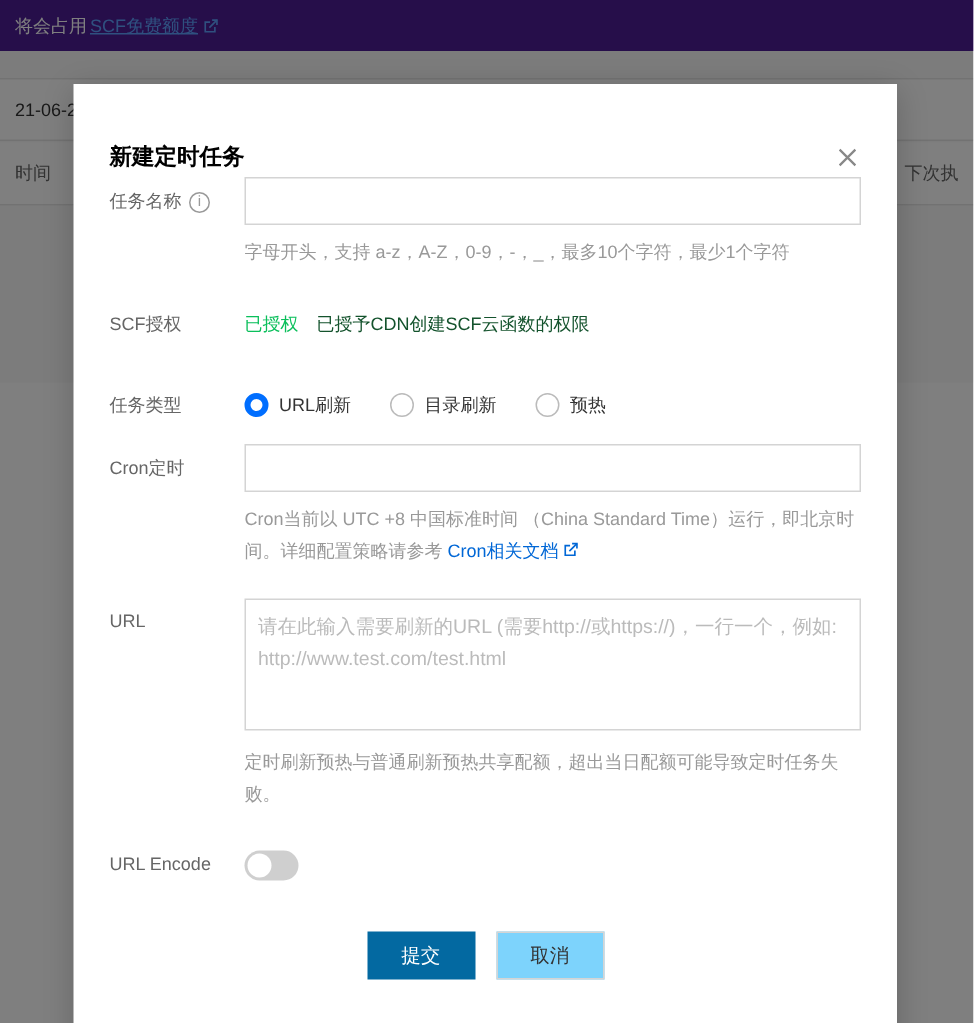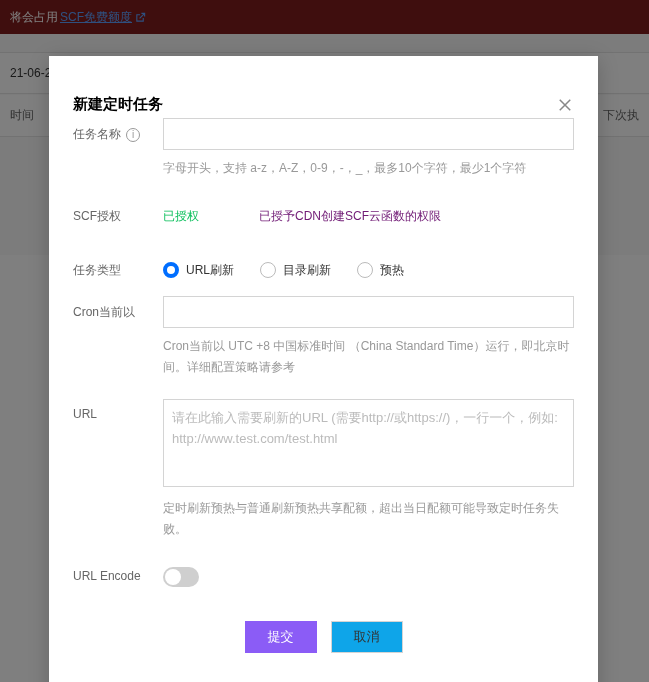--- a/index.html
+++ b/index.html
@@ -15,21 +15,21 @@
 .bg {
   position: absolute; inset: 0;
   background: #fff;
 }
 .bg-top {
   position: absolute; top: 0; left: 0; right: 0; height: 255px;
   background: #f8f8f8;
 }
 .bg-banner {
   position: absolute; top: 0; left: 0; right: 0; height: 34px;
-  background: #7f1d1d;
+  background: #4c1d95;
   color: #fff;
   display: flex; align-items: center;
   padding: 0 10px;
   font-size: 12px;
 }
 .bg-banner a { color: #5ea0ff; text-decoration: underline; margin-left: 2px; display: inline-flex; align-items: center; gap: 3px;}
 .bg-row {
   position: absolute; left: 0; right: 0; height: 42px;
   background: #fff;
   border-bottom: 1px solid #e5e5e5;
@@ -99,21 +99,21 @@
 .textarea::placeholder { color: #bbb; line-height: 1.6;}
 .hint {
   color: #999;
   font-size: 12px;
   margin-top: 8px;
   line-height: 1.7;
 }
 .hint a { color: #0067d6; text-decoration: none; display: inline-flex; align-items: center; gap: 3px;}
 .auth-line { display: flex; align-items: center; gap: 12px; height: 32px;}
 .auth-ok { color: #0abf5b; }
-.auth-desc { color: #701a75; margin-left: 48px; }
+.auth-desc { color: #14532d; }
 .radios { display: flex; gap: 26px; height: 32px; align-items: center;}
 .radio { display: inline-flex; align-items: flex-start; gap: 7px; cursor: pointer; color: #333;}
 .radio .circ {
   width: 16px; height: 16px; border-radius: 50%;
   border: 1px solid #bbb;
   display: inline-flex; align-items: center; justify-content: center;
 }
 .radio.selected .circ { border: 4px solid #006eff; }
 .info-icon {
   width: 14px; height: 14px; border: 1px solid #999; border-radius: 50%;
@@ -133,22 +133,22 @@
 .footer {
   display: flex; justify-content: center; gap: 14px;
   padding: 18px 0 24px 0;
 }
 .btn {
   min-width: 72px; height: 32px;
   display: inline-flex; align-items: center; justify-content: center;
   font-size: 13px; cursor: pointer;
   border: 1px solid transparent;
 }
-.btn-primary { background: #8b5cf6; color: #fff; }
-.btn-default { background: #0ea5e9; color: #333; border-color: #d4d4d4; }
+.btn-primary { background: #0369a1; color: #fff; }
+.btn-default { background: #7dd3fc; color: #333; border-color: #d4d4d4; }
 .ext-icon { width: 11px; height: 11px; display: inline-block;}
 .ext-icon svg { width: 100%; height: 100%; display: block;}
 .mb-big { margin-bottom: 22px;}
 </style>
 </head>
 <body>
 
 <div class="bg">
   <div class="bg-top"></div>
   <div class="bg-banner">
@@ -223,25 +223,35 @@
           </span>
           <span class="radio">
             <span class="circ"></span>
             <span>预热</span>
           </span>
         </div>
       </div>
     </div>
 
     <div class="form-row mb-big">
-      <div class="label">Cron当前以</div>
+      <div class="label">Cron定时</div>
       <div class="control">
         <input class="text-input" type="text" value="" style="">
         <div class="hint">
           <span>Cron当前以 UTC +8 中国标准时间 （China Standard Time）运行，即北京时间。详细配置策略请参考</span>
+          <a href="#">
+            <span>Cron相关文档</span>
+            <span class="ext-icon">
+              <svg viewBox="0 0 24 24" fill="none" stroke="currentColor" stroke-width="2.4">
+                  <path d="M14 3h7v7"></path>
+                  <path d="M10 14L21 3"></path>
+                  <path d="M18 13v7H4V6h7"></path>
+                </svg>
+            </span>
+          </a>
         </div>
       </div>
     </div>
 
     <div class="form-row mb-big">
       <div class="label">URL</div>
       <div class="control">
         <textarea class="textarea" placeholder="请在此输入需要刷新的URL (需要http://或https://)，一行一个，例如:
 http://www.test.com/test.html" style=""></textarea>
         <div class="hint">定时刷新预热与普通刷新预热共享配额，超出当日配额可能导致定时任务失败。</div>

